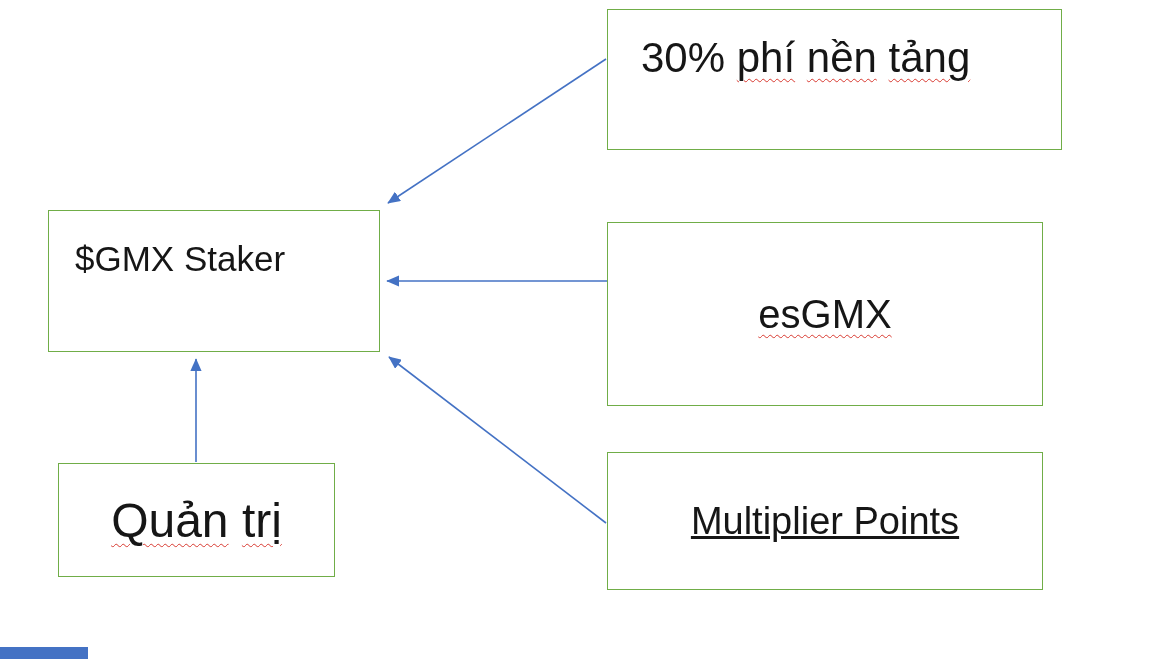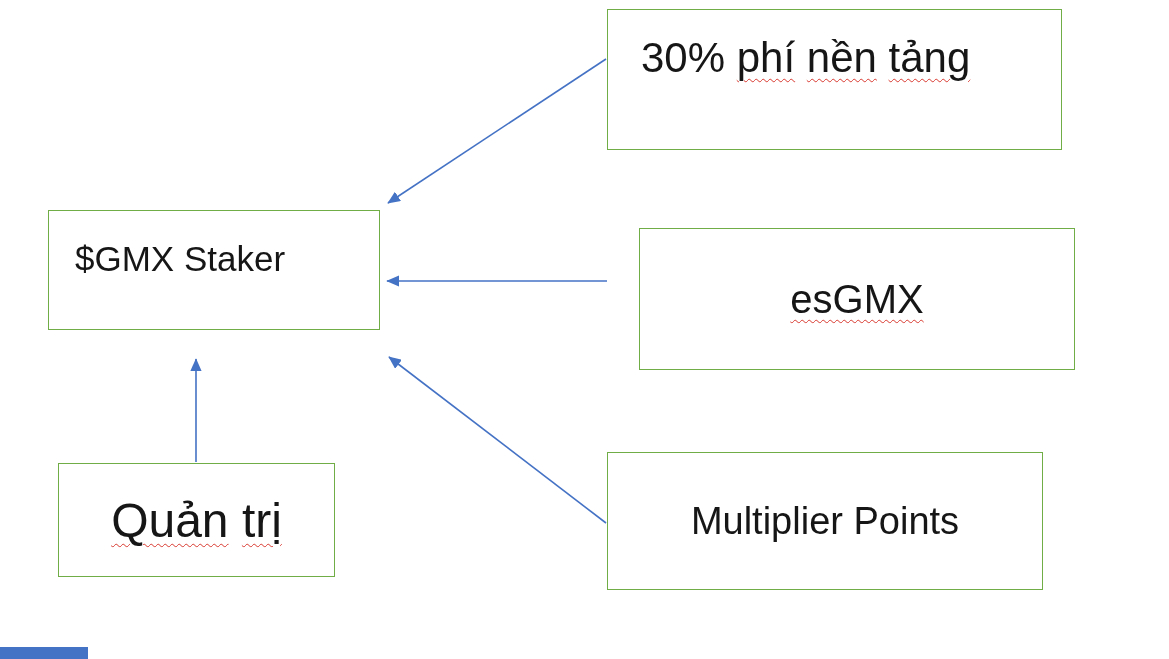--- a/index.html
+++ b/index.html
@@ -11,23 +11,23 @@
   }
   .stage{position:absolute;inset:0;width:1169px;height:659px;}
   .box{
     position:absolute;box-sizing:border-box;background:#ffffff;
     border:1.5px solid var(--box-border,#70AD47);
   }
   .box .txt{color:var(--text,#161616);}
   .centered{display:flex;align-items:center;justify-content:center;text-align:center;}
   
   #box-platform-fee{left:607px;top:9px;width:455px;height:141px;padding:20px 10px 15px 33px;font-size:42px;line-height:55px;white-space:nowrap;}
-  #box-gmx-staker{left:48px;top:210px;width:332px;height:120px;padding:28px 0 0 26px;font-size:35px;}
-  #box-esgmx{left:607px;top:228px;width:436px;height:142px;font-size:40px;margin-left:32px;}
-  #box-multiplier{left:607px;top:452px;width:436px;height:138px;font-size:38px;}
+  #box-gmx-staker{left:48px;top:210px;width:332px;height:142px;padding:28px 0 0 26px;font-size:35px;}
+  #box-esgmx{left:607px;top:222px;width:436px;height:184px;font-size:40px;}
+  #box-multiplier{left:607px;top:452px;width:436px;height:138px;font-size:38px;text-decoration:underline;}
   #box-governance{left:58px;top:463px;width:277px;height:114px;font-size:48px;}
   .misspell{
     text-decoration-line:underline;
     text-decoration-style:wavy;
     text-decoration-color:var(--spellcheck,#d83a31);
     text-decoration-thickness:1px;
     text-underline-offset:6px;
   }
   svg.arrows{position:absolute;left:0;top:0;pointer-events:none;}
   #accent-bar{

